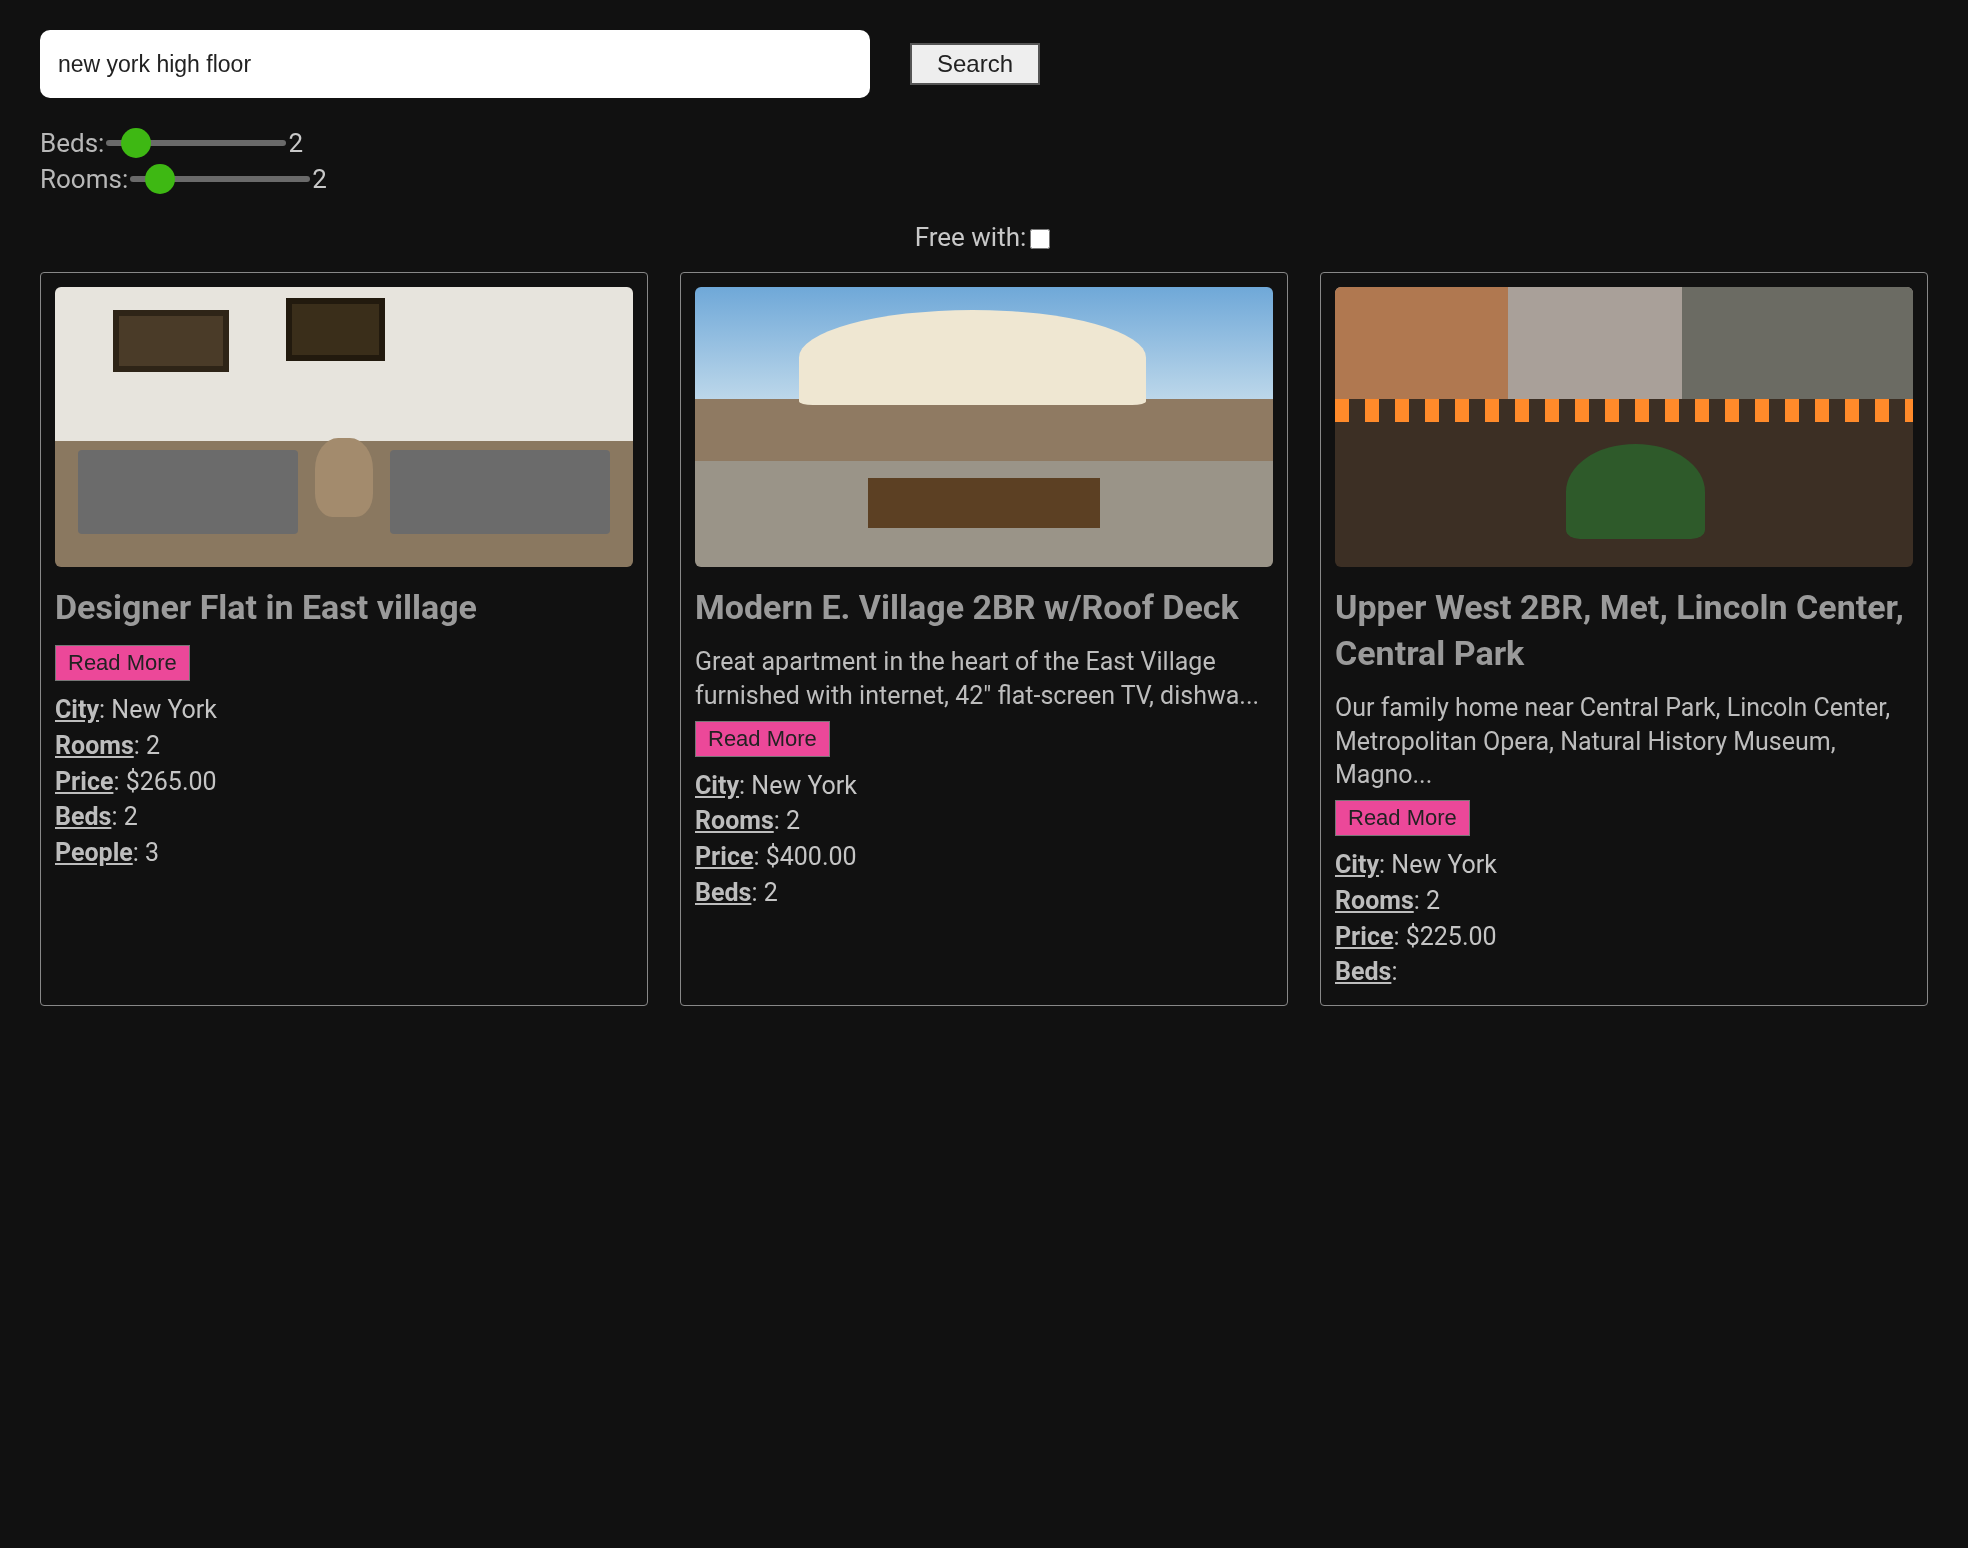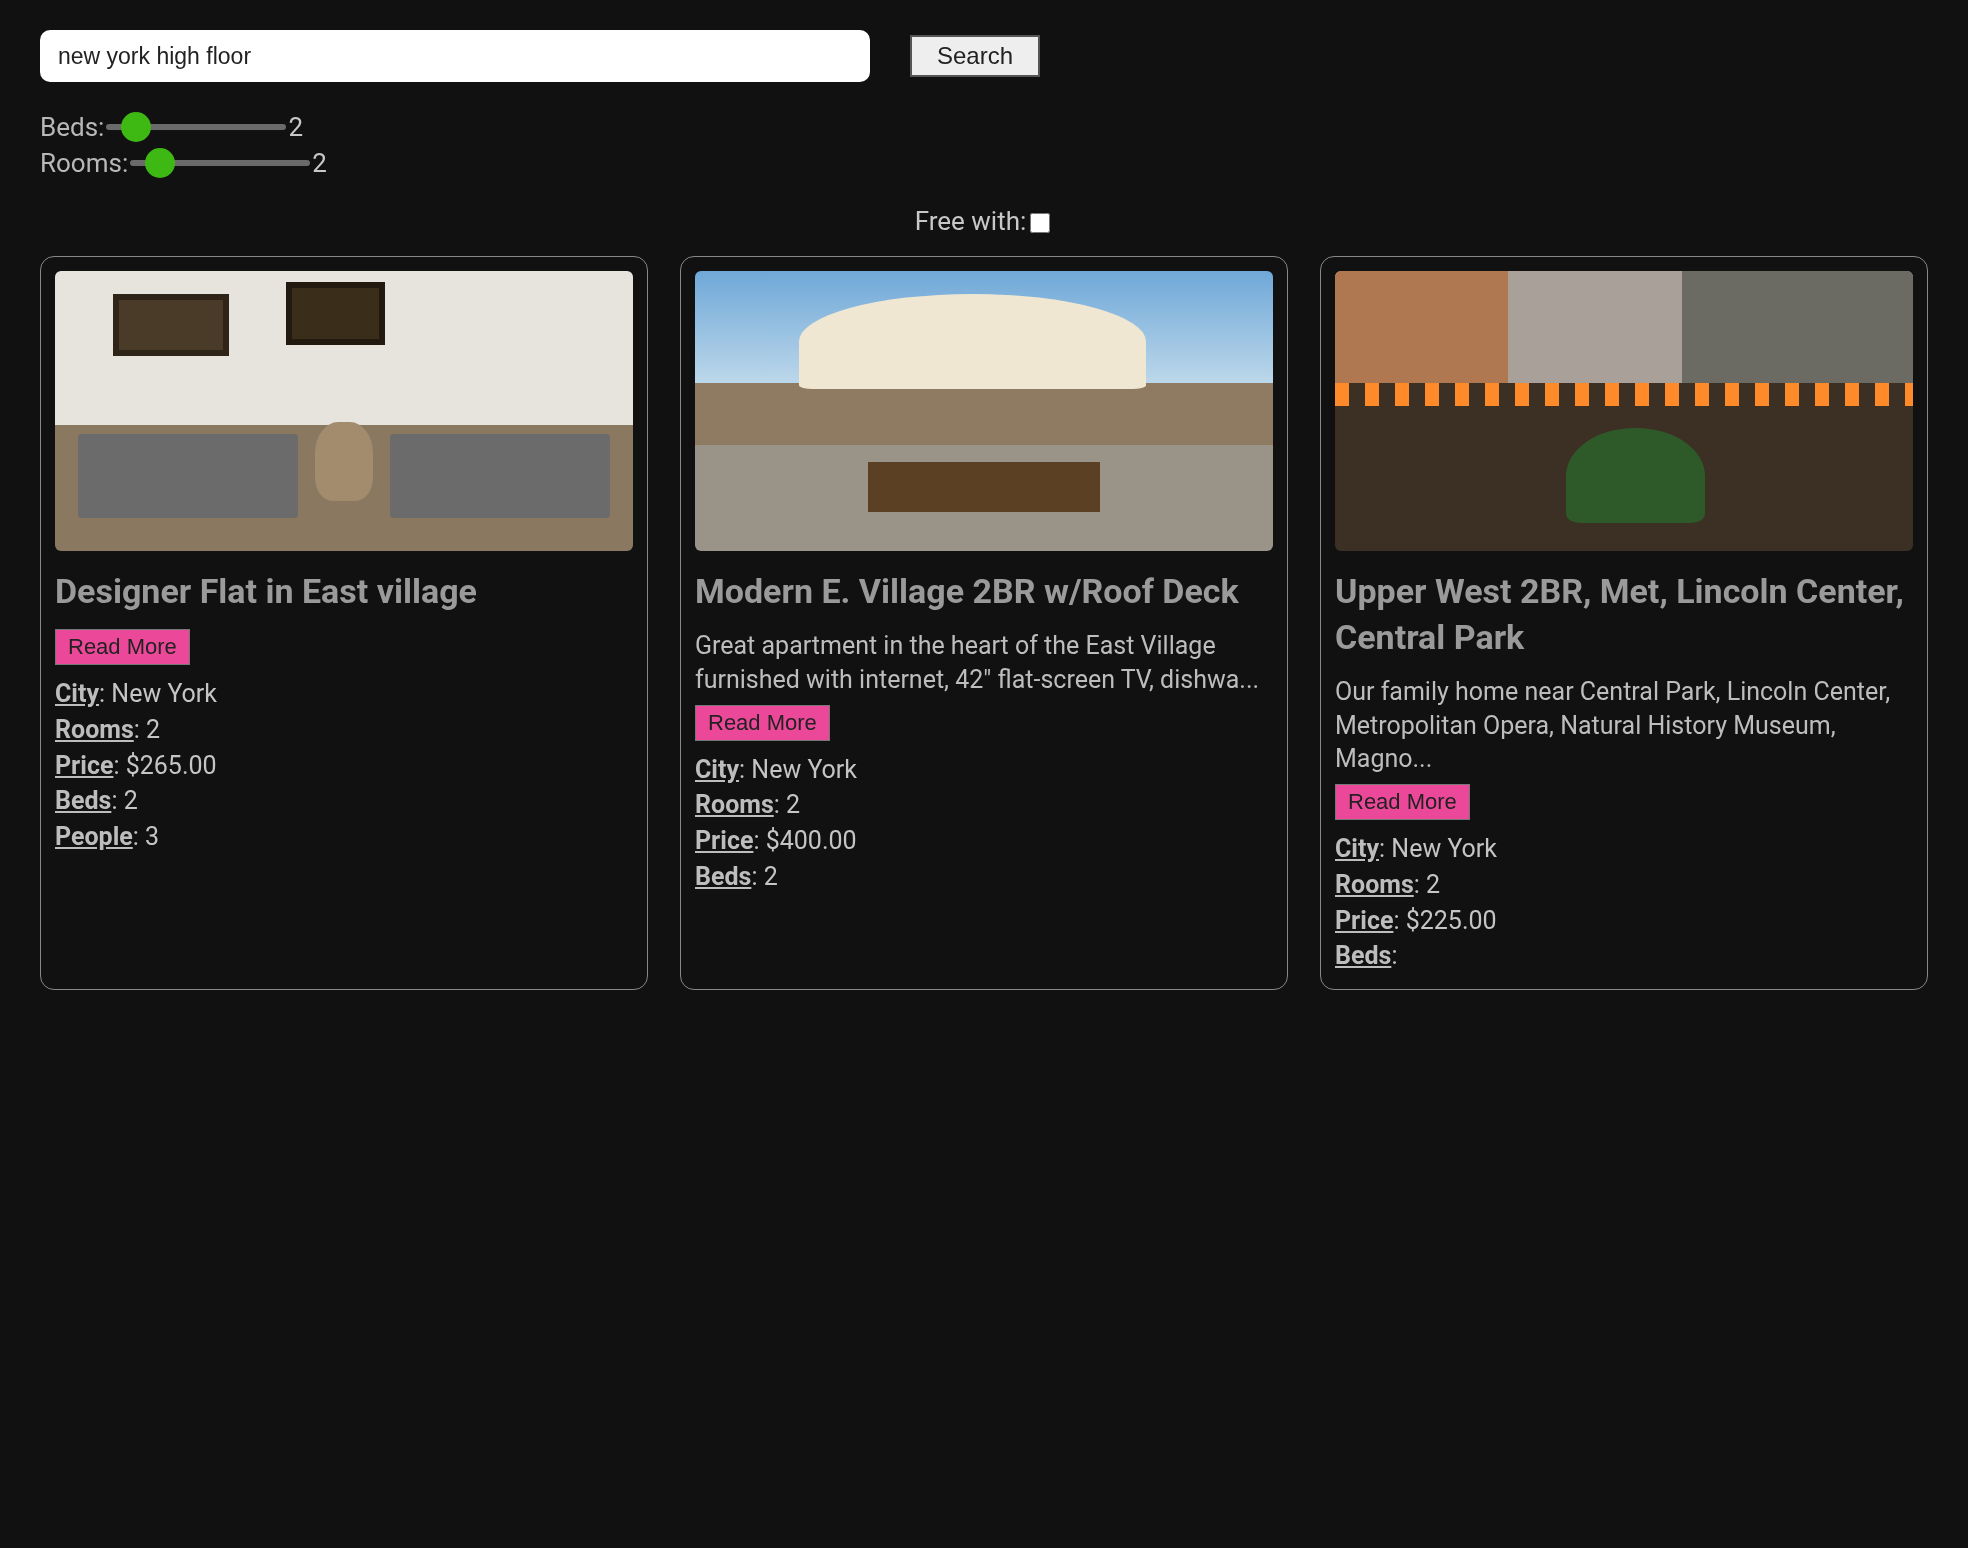--- a/index.html
+++ b/index.html
@@ -12,21 +12,21 @@
     font-size: 26px;
   }
   .search-row {
     display: flex;
     align-items: center;
     gap: 40px;
     margin-bottom: 30px;
   }
   .search-input {
     flex: 0 0 830px;
-    height: 52px;
+    height: 68px;
     border-radius: 10px;
     border: none;
     padding: 0 18px;
     font-size: 23px;
     background: #fff;
     color: #222;
   }
   .search-btn {
     background: #eee;
     border: 2px solid #555;
@@ -74,21 +74,21 @@
   .freetext-row input[type=checkbox]{
     width: 20px; height: 20px; vertical-align: middle;
   }
   .cards {
     display: flex;
     gap: 32px;
   }
   .card {
     flex: 1;
     border: 1px solid #888;
-    border-radius: 14px;
+    border-radius: 4px;
     padding: 14px;
     color: #c8c8c8;
   }
   .card-img {
     width: 100%;
     height: 280px;
     border-radius: 6px;
     margin-bottom: 18px;
     position: relative;
     overflow: hidden;

